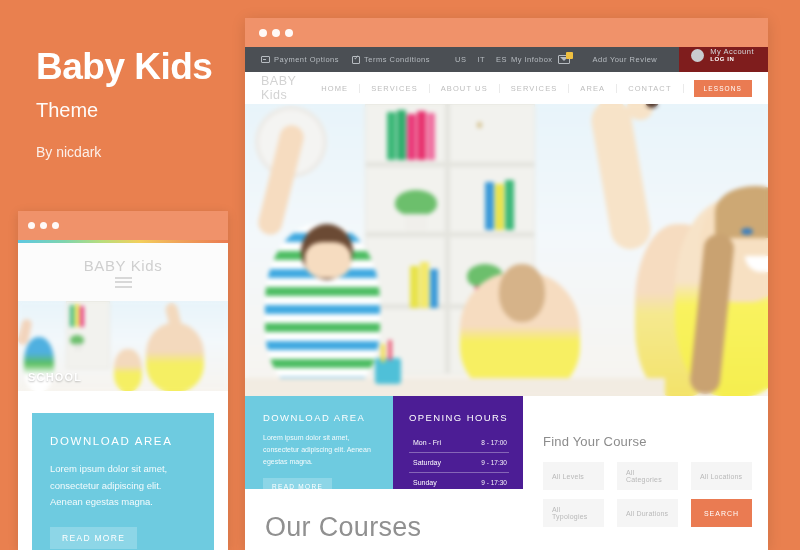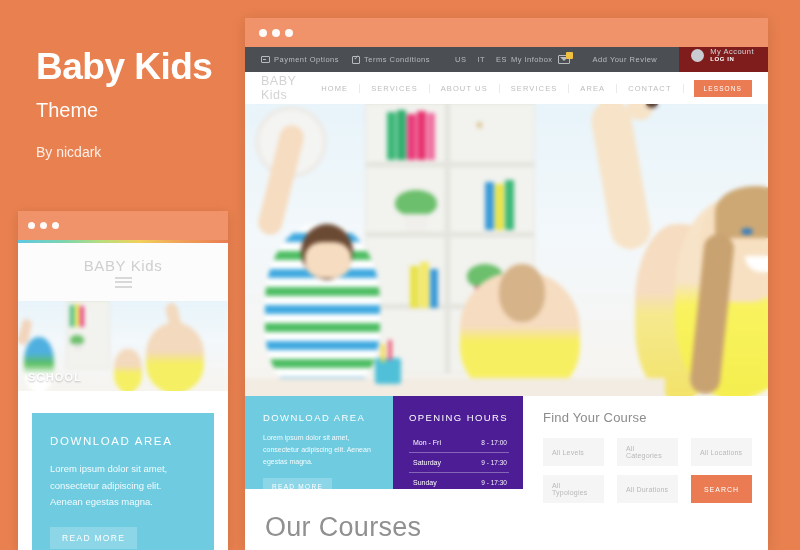--- a/index.html
+++ b/index.html
@@ -181,21 +181,21 @@
   .hours-title { font-size: 9.5px; letter-spacing: 1.4px; }
   .hours-list { margin-top: 10px; }
   .hours-row {
     display: flex; justify-content: space-between;
     font-size: 7px; padding: 6px 2px 6px 4px;
     border-bottom: 1px solid rgba(255,255,255,.32);
   }
   .hours-row:last-child { border-bottom: none; }
   .hours-val { font-size: 6.5px; opacity: .95; }
   .d-find { flex: 1; background: #ffffff; padding: 14px 16px 0 20px; }
-  .find-title { font-size: 13px; color: #8c8c8c; font-weight: 300; letter-spacing: .2px; }
+  .find-title { font-size: 13px; color: #8c8c8c; font-weight: 300; letter-spacing: .2px; margin-top: 24px; }
   .find-grid {
     display: grid; grid-template-columns: repeat(3, 1fr);
     gap: 9px 13px; margin-top: 13px;
   }
   .find-sel {
     background: #f5f5f5; color: #b9b9b9; font-size: 7px;
     padding: 7px 9px; border: none; cursor: pointer;
     text-align: left; letter-spacing: .2px;
   }
   .find-btn {

